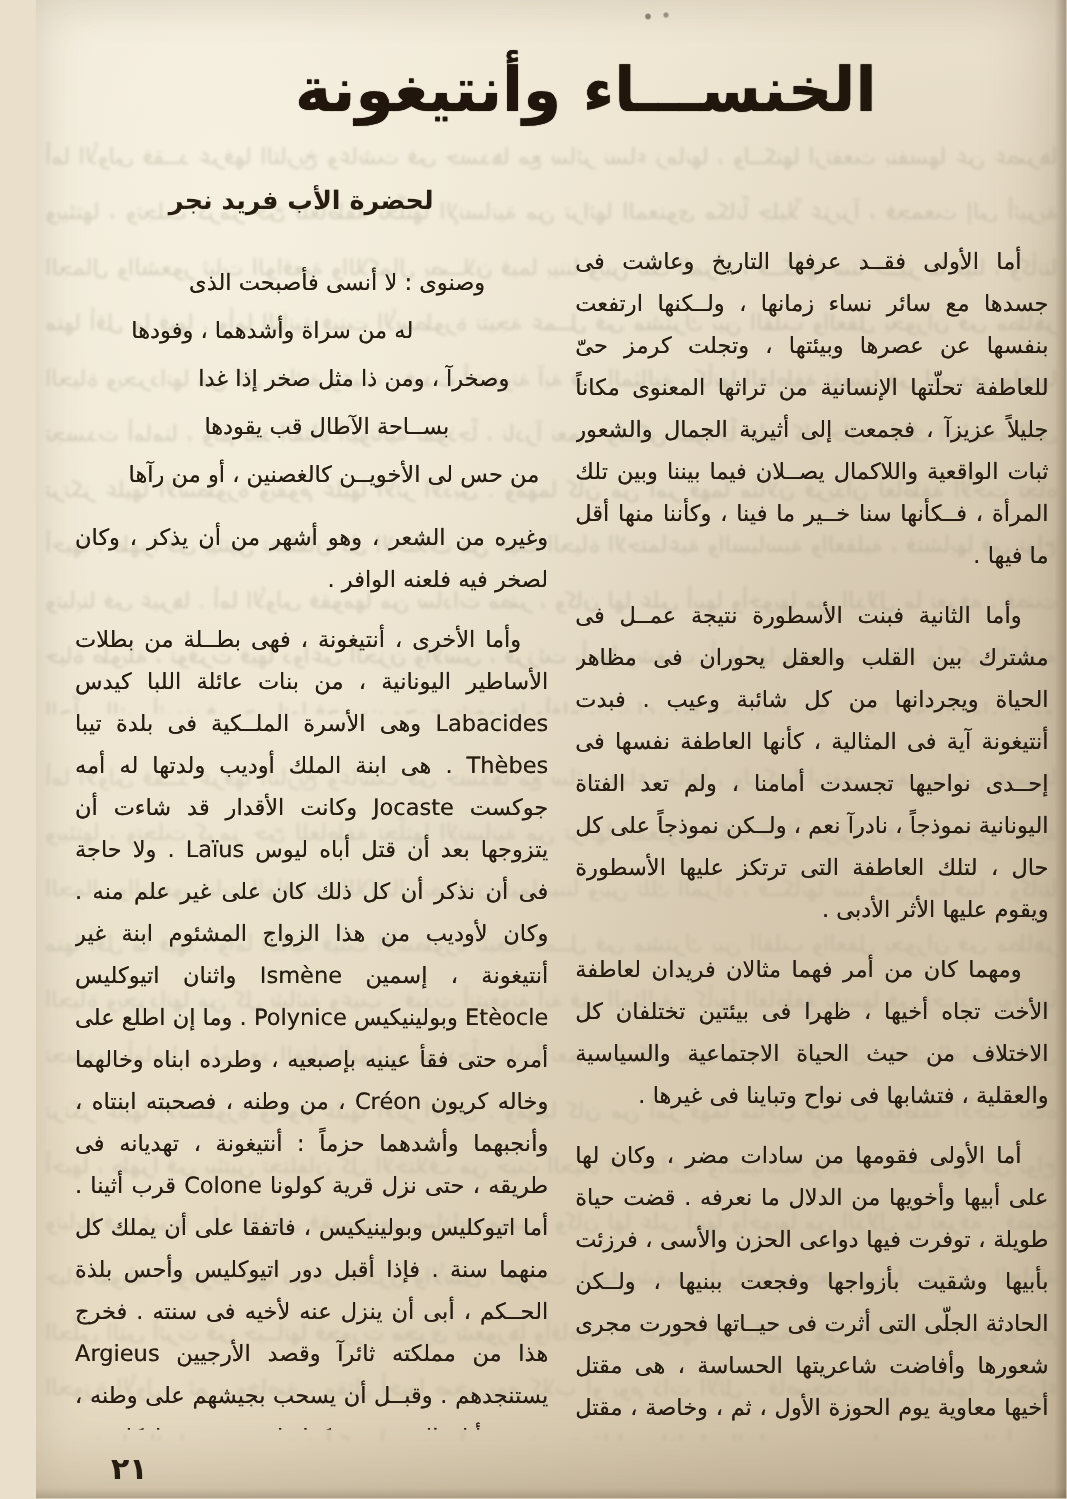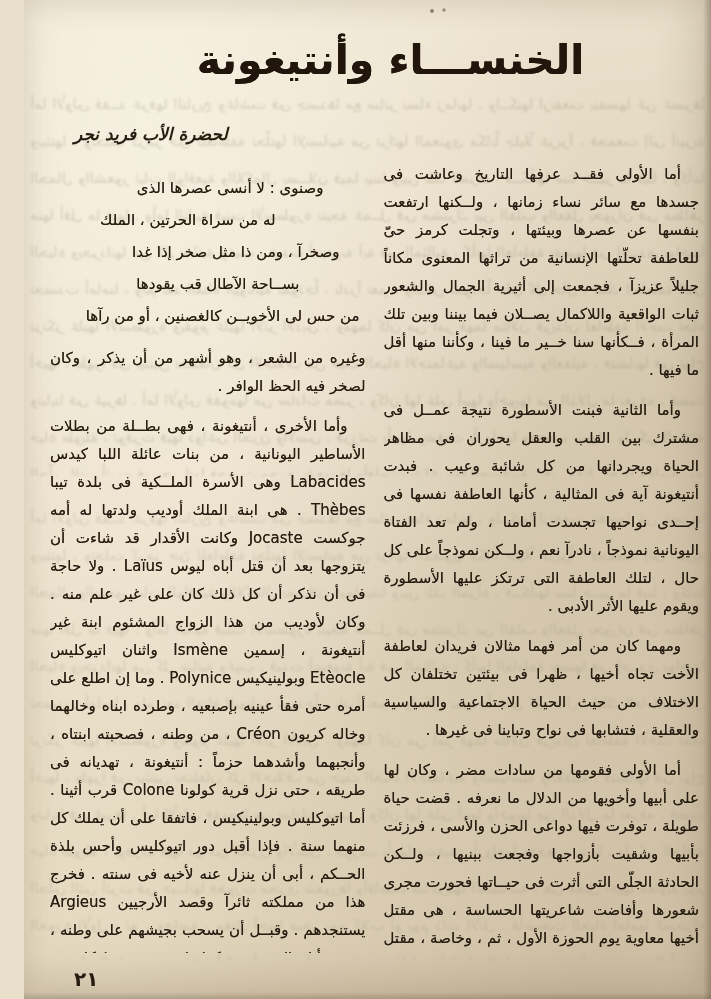--- a/index.html
+++ b/index.html
@@ -46,22 +46,21 @@
   .title{
     position:absolute;top:36px;left:108px;right:62px;z-index:4;
     margin:0;text-align:center;
     font-size:41px;font-weight:bold;color:#20160c;
     text-shadow:0 0 .6px #20160c;
     letter-spacing:-1px;
   }
   .byline{
     position:absolute;top:124px;left:50px;width:215px;z-index:4;
     font-size:17px;font-weight:bold;color:#271d11;
-    text-align:left;
-    font-style:italic;
+    text-align:right;
   }
   .columns{
     position:absolute;top:160px;right:12px;left:26px;bottom:46px;z-index:4;
     display:flex;gap:18px;direction:rtl;
   }
   .col{flex:1 1 0;color:#261c10;font-size:15px;overflow:hidden;}
   .col-left{padding-top:12px;}
   .block{direction:rtl;}
   .prose{text-align:justify;line-height:28px;text-shadow:0 0 .4px rgba(38,28,16,.75);}
   .indent{text-indent:18px;}
@@ -97,26 +96,26 @@
   <div class="columns">
     <div class="col col-right">
 
     <div class="block prose indent">أما الأولى فقــد عرفها التاريخ وعاشت فى جسدها مع سائر نساء زمانها ، ولــكنها ارتفعت بنفسها عن عصرها وبيئتها ، وتجلت كرمز حىّ للعاطفة تحلّتها الإنسانية من تراثها المعنوى مكاناً جليلاً عزيزآ ، فجمعت إلى أثيرية الجمال والشعور ثبات الواقعية واللاكمال يصــلان فيما بيننا وبين تلك المرأة ، فــكأنها سنا خــير ما فينا ، وكأننا منها أقل ما فيها .</div>
         <div class="block prose indent gap">وأما الثانية فبنت الأسطورة نتيجة عمــل فى مشترك بين القلب والعقل يحوران فى مظاهر الحياة ويجردانها من كل شائبة وعيب . فبدت أنتيغونة آية فى المثالية ، كأنها العاطفة نفسها فى إحــدى نواحيها تجسدت أمامنا ، ولم تعد الفتاة اليونانية نموذجاً ، نادرآ نعم ، ولــكن نموذجاً على كل حال ، لتلك العاطفة التى ترتكز عليها الأسطورة ويقوم عليها الأثر الأدبى .</div>
         <div class="block prose indent gap">ومهما كان من أمر فهما مثالان فريدان لعاطفة الأخت تجاه أخيها ، ظهرا فى بيئتين تختلفان كل الاختلاف من حيث الحياة الاجتماعية والسياسية والعقلية ، فتشابها فى نواح وتباينا فى غيرها .</div>
         <div class="block prose indent gap">أما الأولى فقومها من سادات مضر ، وكان لها على أبيها وأخويها من الدلال ما نعرفه . قضت حياة طويلة ، توفرت فيها دواعى الحزن والأسى ، فرزئت بأبيها وشقيت بأزواجها وفجعت ببنيها ، ولــكن الحادثة الجلّى التى أثرت فى حيــاتها فحورت مجرى شعورها وأفاضت شاعريتها الحساسة ، هى مقتل أخيها معاوية يوم الحوزة الأول ، ثم ، وخاصة ، مقتل أخيها صخر يوم كلاب أو يوم ذات الأثل . فأصبحت الحياة أمامها كصحراء تهيم فيها ولا تاوى ، مرددة :</div>
       </div>
     <div class="col col-left">
 
-    <div class="block verse v-a">وصنوى : لا أنسى عصرها الذى</div>
-        <div class="block verse v-b">له من سراة الحرتين ، الملك</div>
+    <div class="block verse v-a">وصنوى : لا أنسى فأصبحت الذى</div>
+        <div class="block verse v-b">له من سراة وأشدهما ، وفودها</div>
         <div class="block verse v-c">وصخرآ ، ومن ذا مثل صخر إذا غدا</div>
         <div class="block verse v-d">بســاحة الآطال قب يقودها</div>
         <div class="block verse v-f">من حس لى الأخويــن كالغصنين ، أو من رآها</div>
-        <div class="block prose gap">وغيره من الشعر ، وهو أشهر من أن يذكر ، وكان لصخر فيه الحظ الوافر .</div>
+        <div class="block prose gap">وغيره من الشعر ، وهو أشهر من أن يذكر ، وكان لصخر فيه فلعنه الوافر .</div>
         <div class="block prose indent gap">وأما الأخرى ، أنتيغونة ، فهى بطــلة من بطلات الأساطير اليونانية ، من بنات عائلة اللبا كيدس Labacides وهى الأسرة الملــكية فى بلدة تيبا Thèbes . هى ابنة الملك أوديب ولدتها له أمه جوكست Jocaste وكانت الأقدار قد شاءت أن يتزوجها بعد أن قتل أباه ليوس Laïus . ولا حاجة فى أن نذكر أن كل ذلك كان على غير علم منه . وكان لأوديب من هذا الزواج المشئوم ابنة غير أنتيغونة ، إسمين Ismène واثنان اتيوكليس Etèocle وبولينيكيس Polynice . وما إن اطلع على أمره حتى فقأ عينيه بإصبعيه ، وطرده ابناه وخالهما وخاله كريون Créon ، من وطنه ، فصحبته ابنتاه ، وأنجبهما وأشدهما حزماً : أنتيغونة ، تهديانه فى طريقه ، حتى نزل قرية كولونا Colone قرب أثينا . أما اتيوكليس وبولينيكيس ، فاتفقا على أن يملك كل منهما سنة . فإذا أقبل دور اتيوكليس وأحس بلذة الحــكم ، أبى أن ينزل عنه لأخيه فى سنته . فخرج هذا من مملكته ثائرآ وقصد الأرجيين Argieus يستنجدهم . وقبــل أن يسحب بجيشهم على وطنه ، قصــد أباه الشيخ فى كولونا يستغفره ما كان قد سبق وفات منه نحوه من قبح وشناعة . فلعنه الملك الضرير وتنبأ عليه وعلى أخيــه بأنهما سيتطاعنان وسيتضاربان ويقتتلان على أسوار مدينتهما ومدينته . وحدث كل ذلك على محضر ومسمع من أنتيغونة . فأخذت تحاول</div>
       </div>
   </div>
 
   <div class="page-number">٢١</div>
 
   <div class="edge-right"></div>
   <div class="edge-bottom"></div>
 </div>
 

